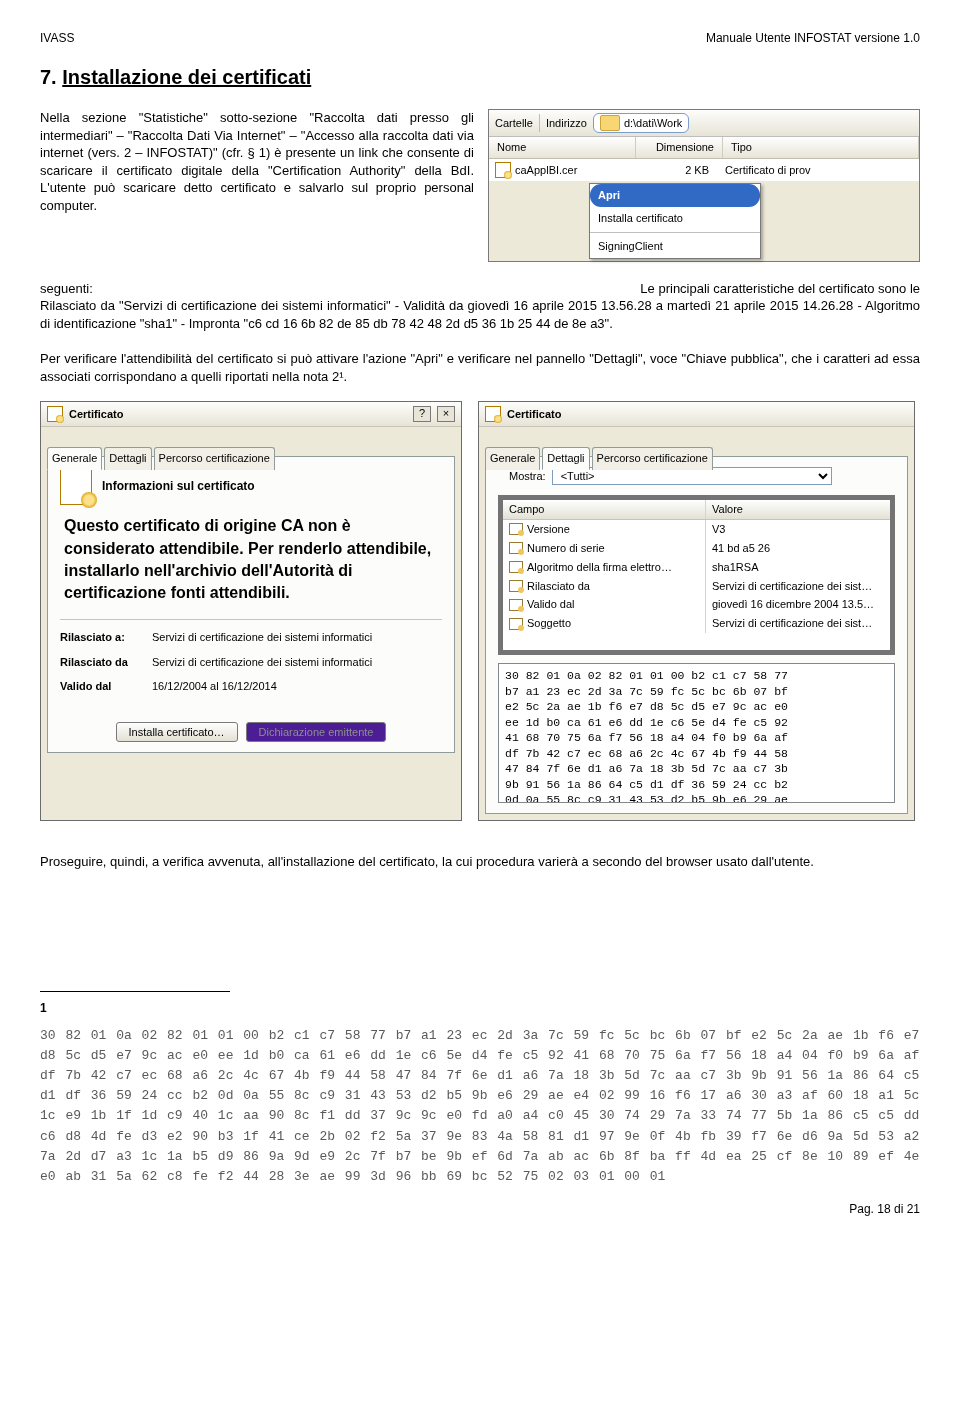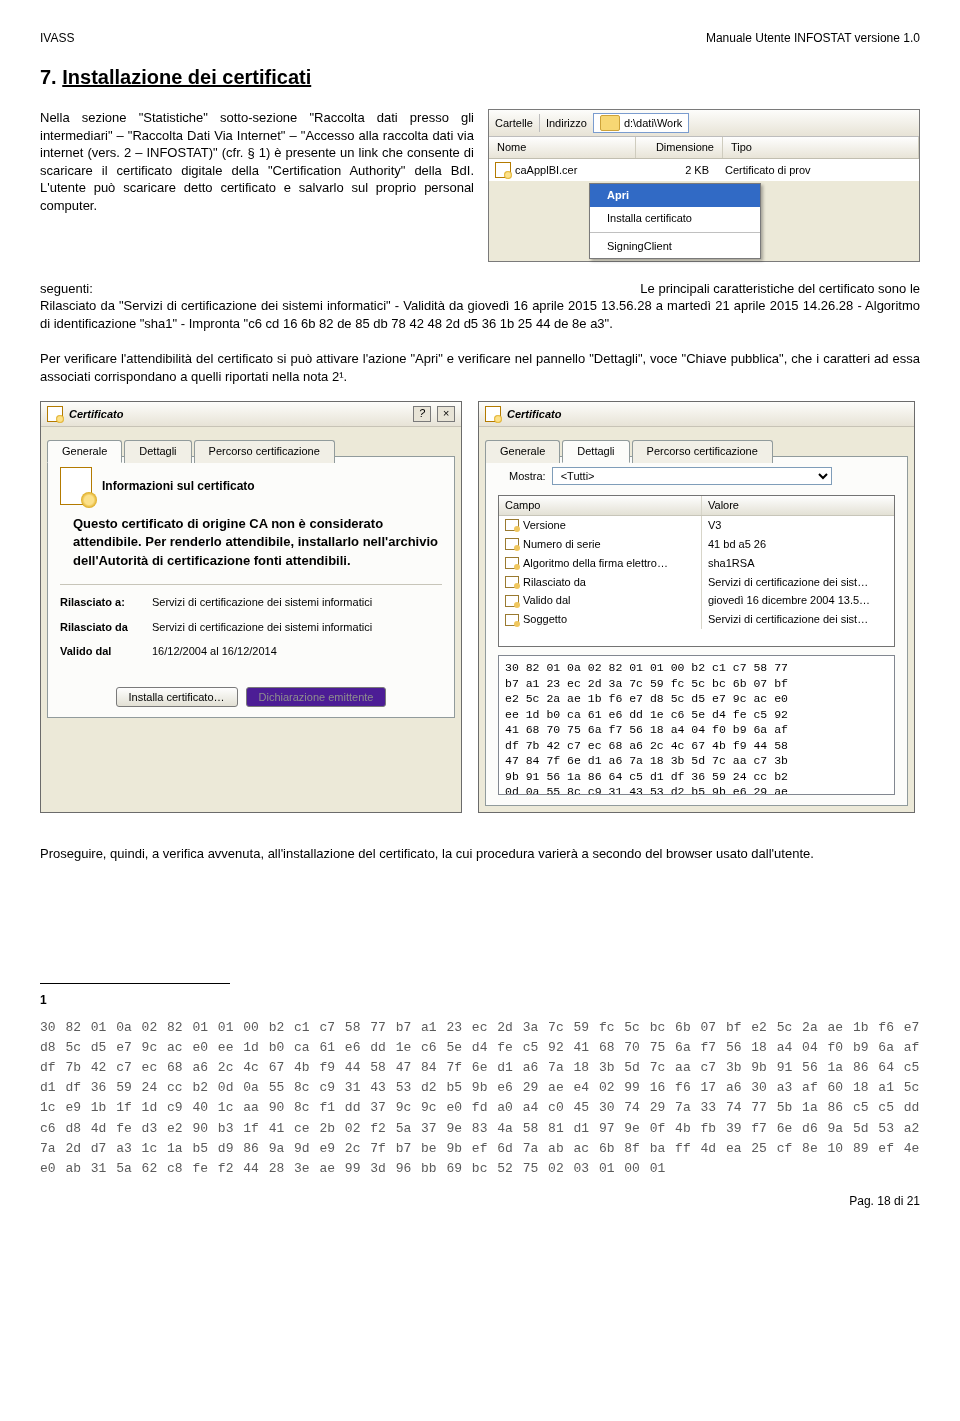--- a/index.html
+++ b/index.html
@@ -48,21 +48,21 @@
     padding: 3px 6px;
     gap: 6px;
     background: linear-gradient(#fdfdfb, #e7e3d6);
   }
   .exp-toolbar .folder-icon {
     width: 18px; height: 14px; background: #f7d774; border: 1px solid #cda33a; border-radius: 2px;
   }
   .addr-field {
     display: inline-flex; align-items: center; gap: 4px;
     background: #fff; border: 1px solid #7a9ccf; padding: 1px 6px;
-    border-radius: 0;
+    border-radius: 6px;
   }
   .exp-cols {
     display: flex;
     background: linear-gradient(#fefefe, #e8e4d7);
     border-bottom: 1px solid #c1beb0;
     font-size: 11px;
   }
   .exp-cols > div { padding: 3px 8px; border-right: 1px solid #cfccbe; }
   .exp-cols .c-nome { width: 130px; }
   .exp-cols .c-dim { width: 70px; text-align: right; }
@@ -80,21 +80,21 @@
   .cert-icon::after {
     content: ""; position: absolute; bottom: -2px; right: -2px; width: 8px; height: 8px;
     background: radial-gradient(circle, #fce18a 40%, #d49a00 80%); border-radius: 50%;
   }
   .ctx-menu {
     background: #fff; border: 1px solid #7a7a7a; width: 170px;
     margin: 2px 0 2px 100px;
     box-shadow: 2px 2px 3px rgba(0,0,0,0.3);
   }
   .ctx-menu .mi {
-    padding: 4px 20px 4px 17px; font-size: 11px;
+    padding: 4px 20px 4px 8px; font-size: 11px; border-radius: 11px;
   }
   .ctx-menu .mi.sel { background: #316ac5; color: #fff; font-weight: bold; }
   .ctx-menu .sep { border-top: 1px solid #c0c0c0; margin: 2px 0; }
 
   .char-block {
     margin-bottom: 18px;
   }
   .char-block .body {
     text-align: justify;
   }
@@ -107,67 +107,66 @@
   }
   .dlg {
     background: #ece9d8; border: 1px solid #6b6b6b; font-size: 11px;
     width: 435px;
   }
   .dlg1 { width: 420px; }
   .dlg .titlebar {
     display: flex; align-items: center; gap: 6px; padding: 4px 6px;
     background: linear-gradient(#fdfdfb, #e7e3d6);
     border-bottom: 1px solid #c7c3b6;
-    font-style: italic;
   }
   .dlg .tabs { display: flex; padding: 6px 6px 0 6px; gap: 2px; }
   .dlg .tab {
-    border: 1px solid #919b9c; border-bottom: none; padding: 3px 14px;
+    border: 1px solid #919b9c; border-bottom: none; padding: 3px 4px;
     background: #f1efE6; font-size: 11px; border-radius: 3px 3px 0 0;
-    position: relative; top: 7px;
+    position: relative; top: 14px;
   }
   .dlg .tab.active { background: #fcfcfa; border-bottom: 1px solid #fcfcfa; z-index:2; }
   .dlg .panel {
     border: 1px solid #919b9c; margin: 0 6px 6px 6px; padding: 10px 12px;
     background: #fcfcfa;
   }
   .info-head {
     display: flex; align-items: center; gap: 10px; font-weight: bold; font-size: 12px;
     margin-bottom: 10px;
   }
   .big-cert-icon {
     width: 30px; height: 36px; background: #fff; border: 1px solid #b37a00; position: relative;
   }
   .big-cert-icon::after {
     content: ""; position: absolute; bottom: -4px; right: -6px; width: 16px; height: 16px;
     background: radial-gradient(circle, #fce18a 40%, #d49a00 80%); border-radius: 50%;
   }
   .warn-box {
-    margin: 0 0 14px 13px; font-weight: bold; font-size: 13px; line-height: 1.4;
+    margin: 0 0 14px 4px; font-weight: bold; font-size: 16px; line-height: 1.4;
   }
   .dlg1 .field-row {
     display: flex; margin: 10px 0; font-size: 11px;
   }
   .dlg1 .field-row .lbl { width: 92px; font-weight: bold; }
   .dlg1 .buttons {
     display: flex; gap: 8px; justify-content: center; margin-top: 28px;
   }
   .wbtn {
     border: 1px solid #7a7a7a; background: linear-gradient(#fefefe,#e2e0d4);
     font-size: 11px; padding: 3px 12px; border-radius: 3px;
   }
   .wbtn.disabled { color: #8e8e8e; background: #4c1d95; }
 
   .dlg2 .mostra-row { display:flex; align-items:center; gap:6px; margin-bottom: 10px; padding-left: 11px; }
   .dlg2 select {
     font-size: 11px; border: 1px solid #7f9db9; padding: 1px 4px; width: 280px;
     background: #fff;
   }
   .dlg2 .grid {
-    border: 1px solid #737373; background: #fff; height: 150px; overflow: hidden;
+    border: 5px solid #737373; background: #fff; height: 150px; overflow: hidden;
   }
   .dlg2 .grid-head, .dlg2 .grid-row { display:flex; }
   .dlg2 .grid-head { background: linear-gradient(#fefefe,#e3e1d5); border-bottom:1px solid #c7c5b9; }
   .dlg2 .gc { padding: 2px 6px; font-size: 11px; }
   .dlg2 .gc1 { width: 190px; border-right: 1px solid #d7d5c9; display:flex; align-items:center; gap:4px; }
   .dlg2 .gc2 { flex: 1; }
   .mini-icon {
     width: 12px; height: 10px; background: #fff; border: 1px solid #9a7a30; position:relative; flex-shrink:0;
   }
   .mini-icon::after {

